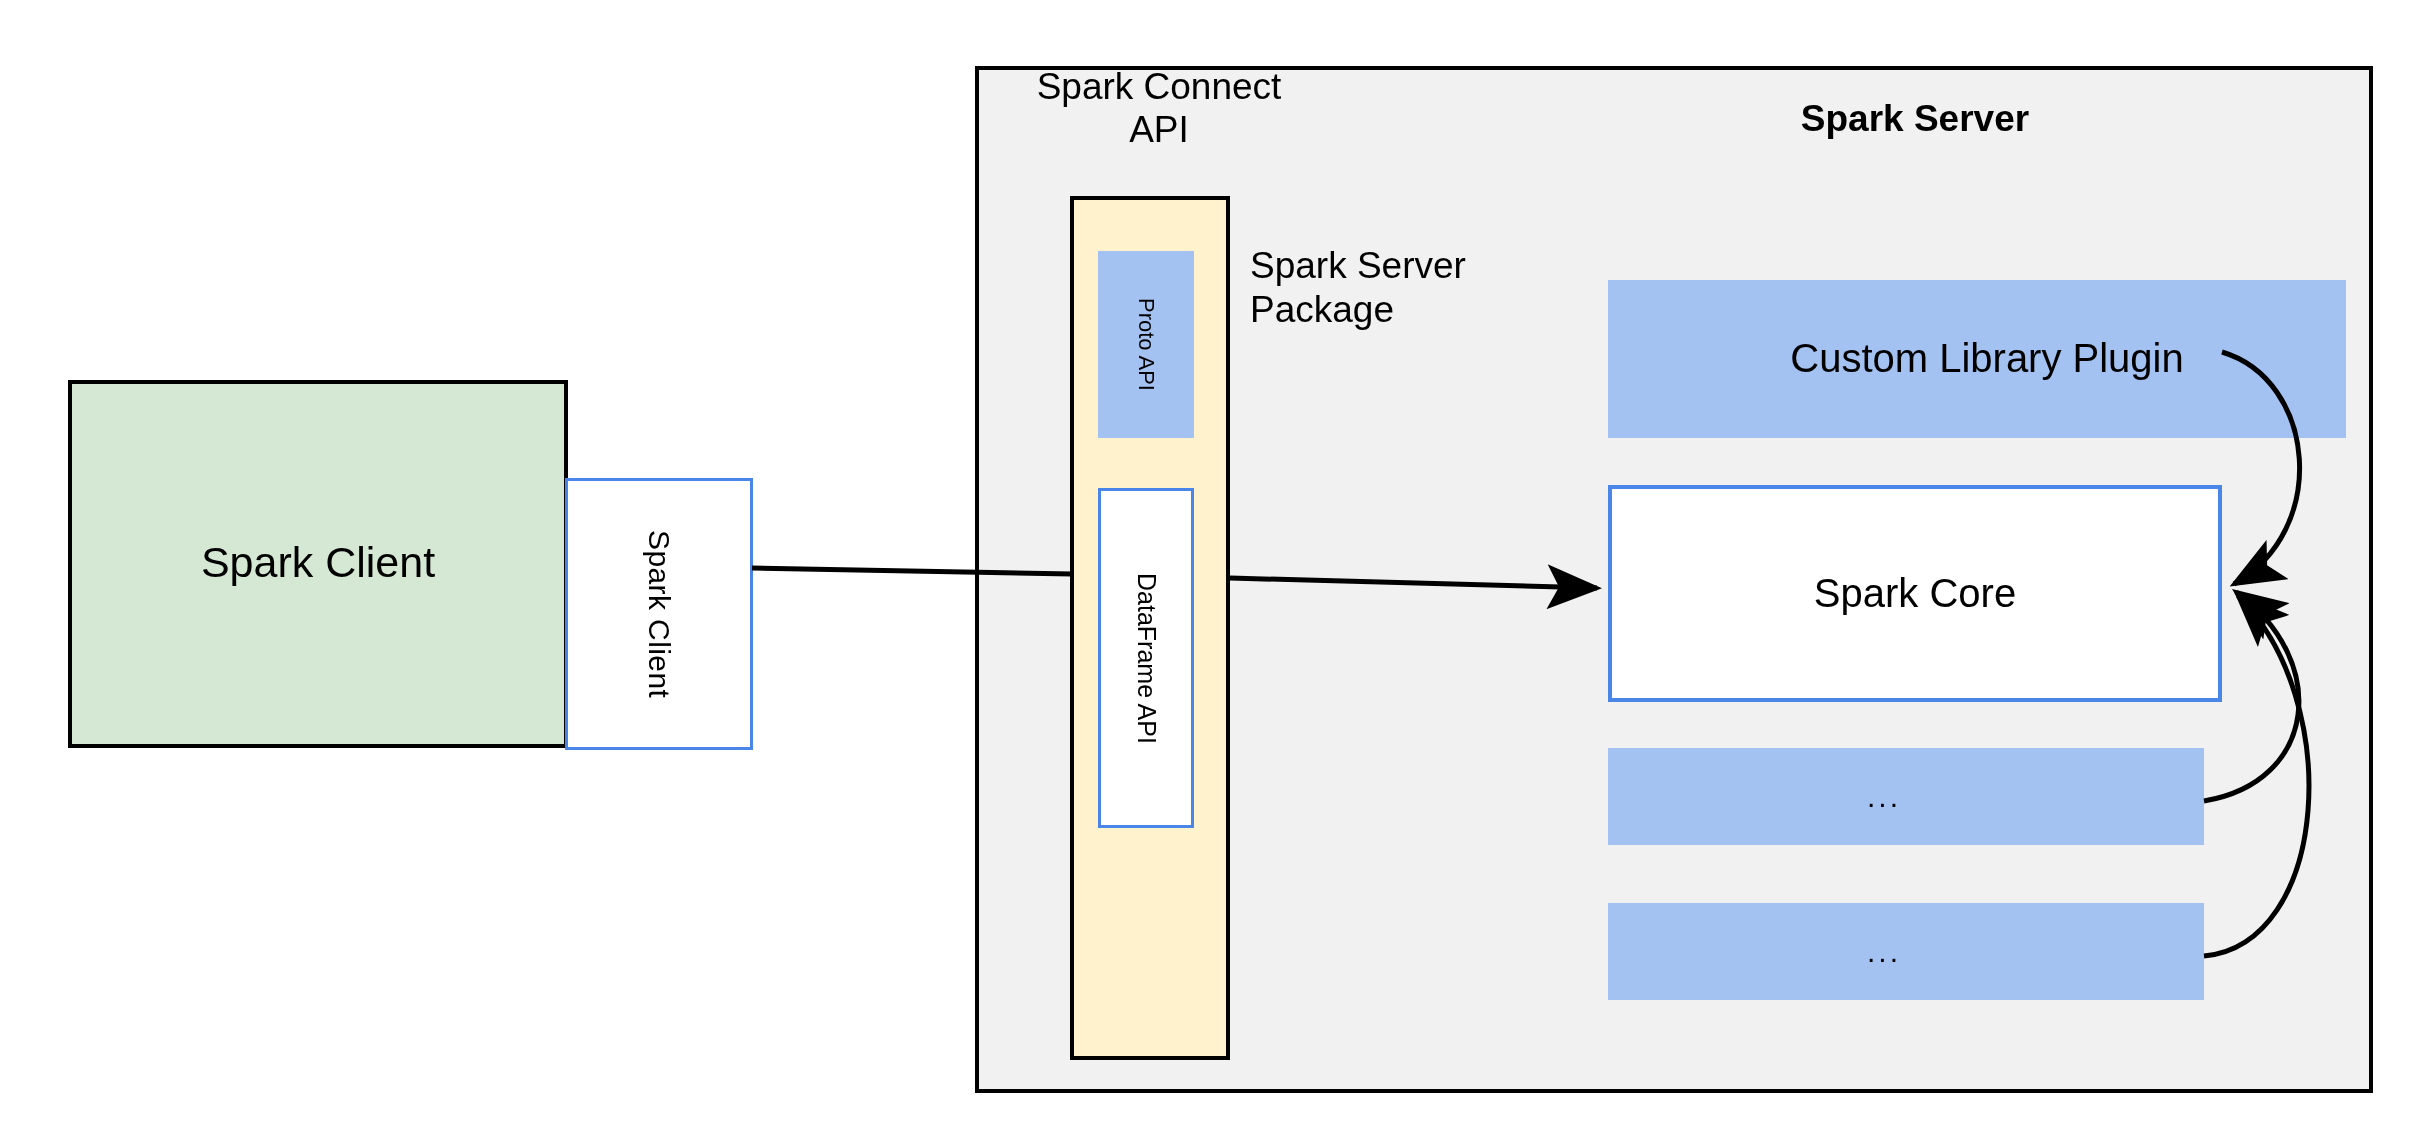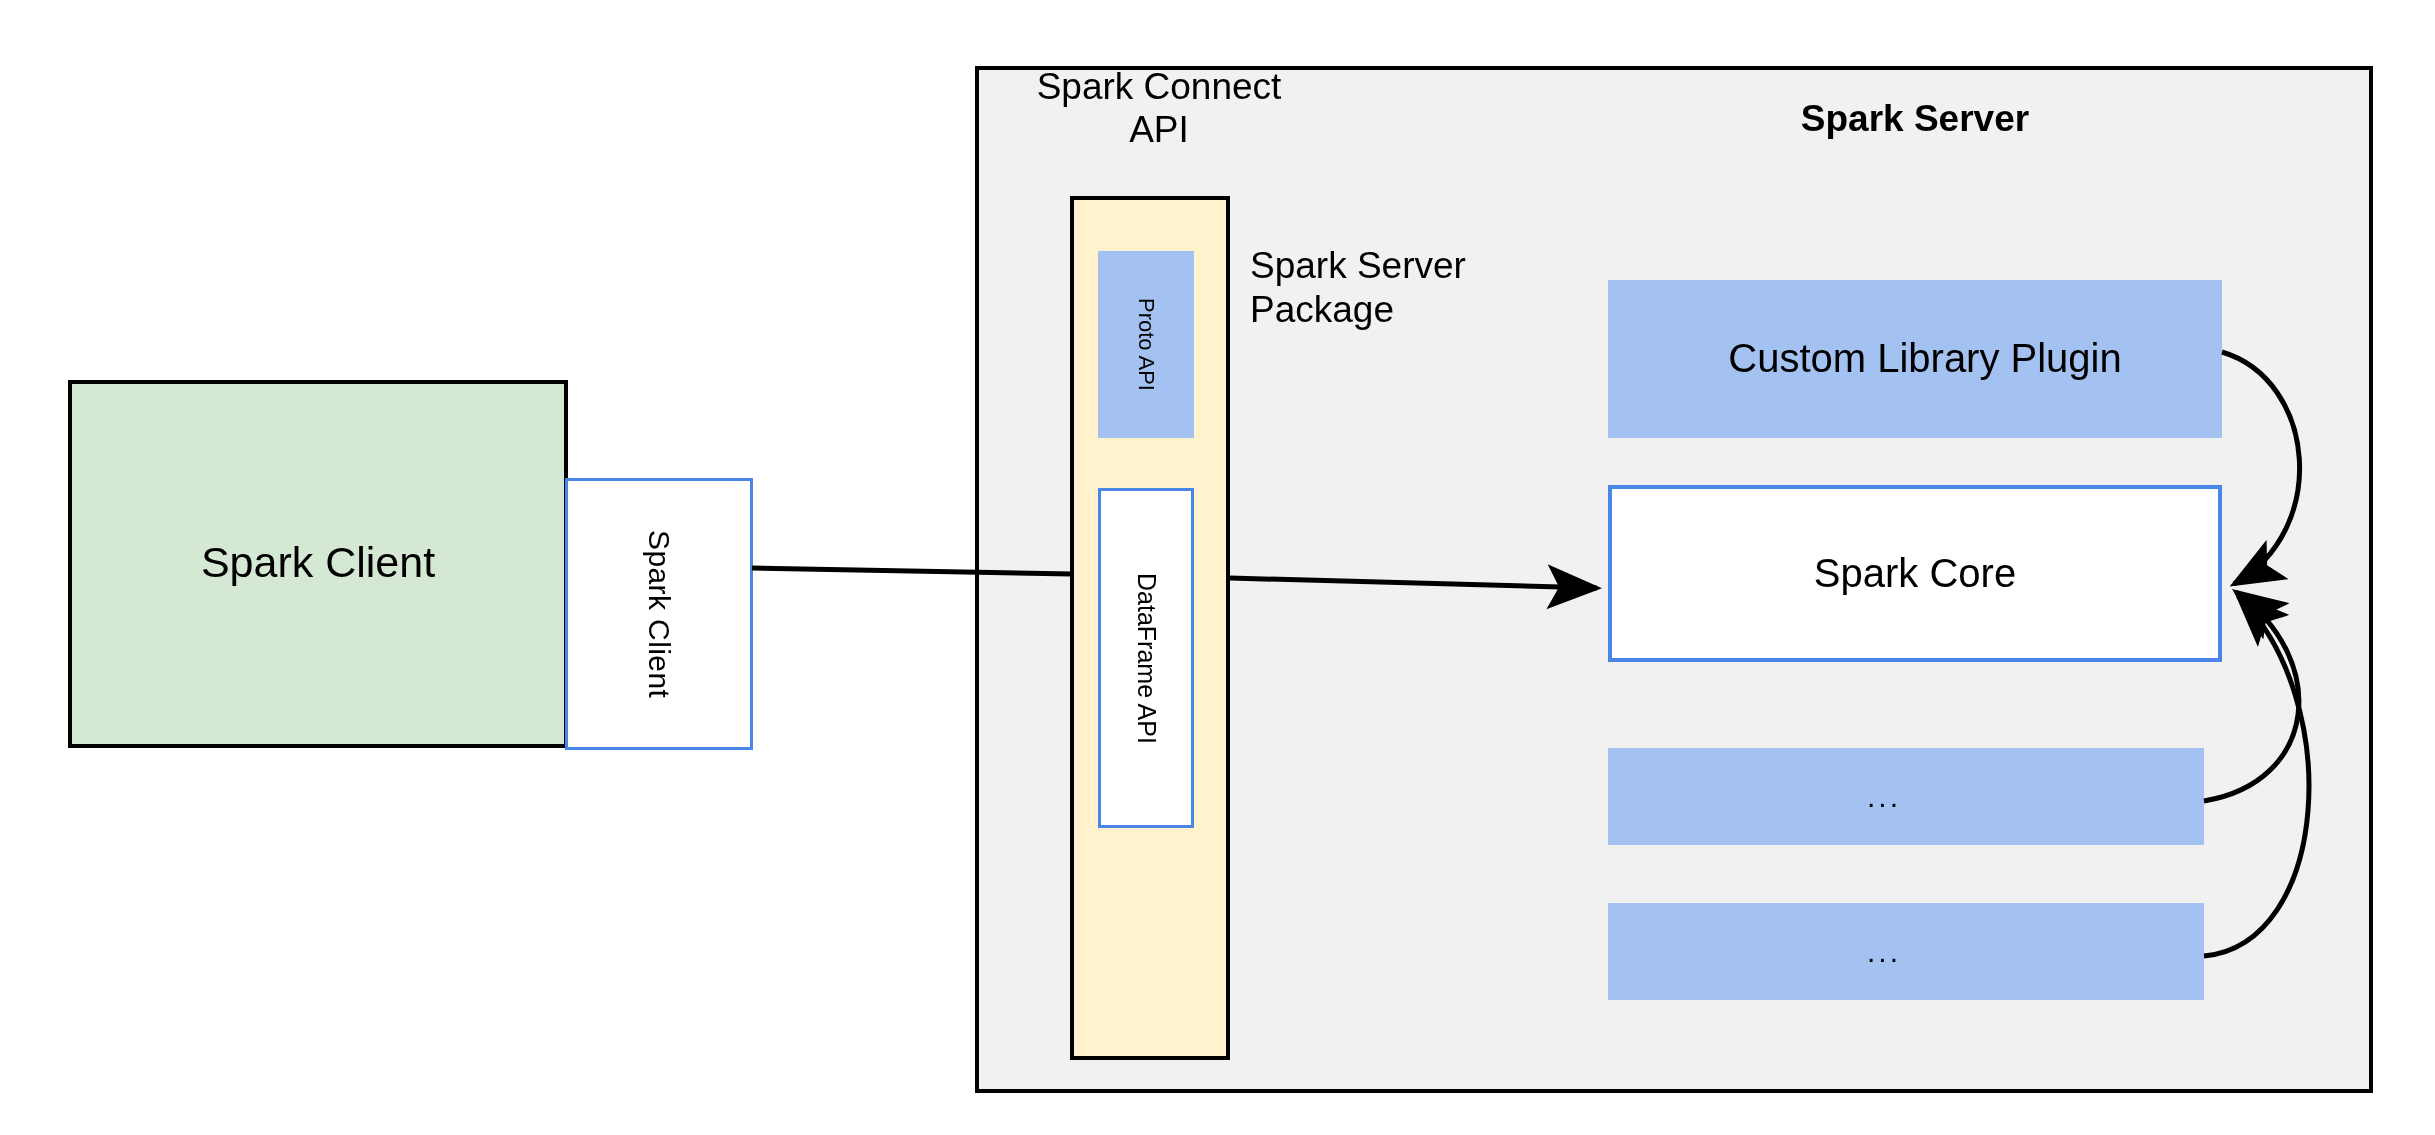--- a/index.html
+++ b/index.html
@@ -156,34 +156,34 @@
   #dataframe-api .vlabel {
     writing-mode: vertical-rl;
     text-orientation: mixed;
     font-size: 25px;
   }
 
   
   #custom-library-plugin {
     left: 1608px;
     top: 280px;
-    width: 614px;
+    width: 738px;
     height: 158px;
     background: #a3c2f2;
     border: 0;
     font-size: 40px;
     z-index: 3;
     padding-left: 20px;
   }
 
   #spark-core {
     left: 1608px;
     top: 485px;
     width: 614px;
-    height: 177px;
+    height: 217px;
     background: #ffffff;
     border: 4px solid #4a86e8;
     font-size: 40px;
     z-index: 3;
   }
 
   #ellipsis-box-1 {
     left: 1608px;
     top: 748px;
     width: 596px;

